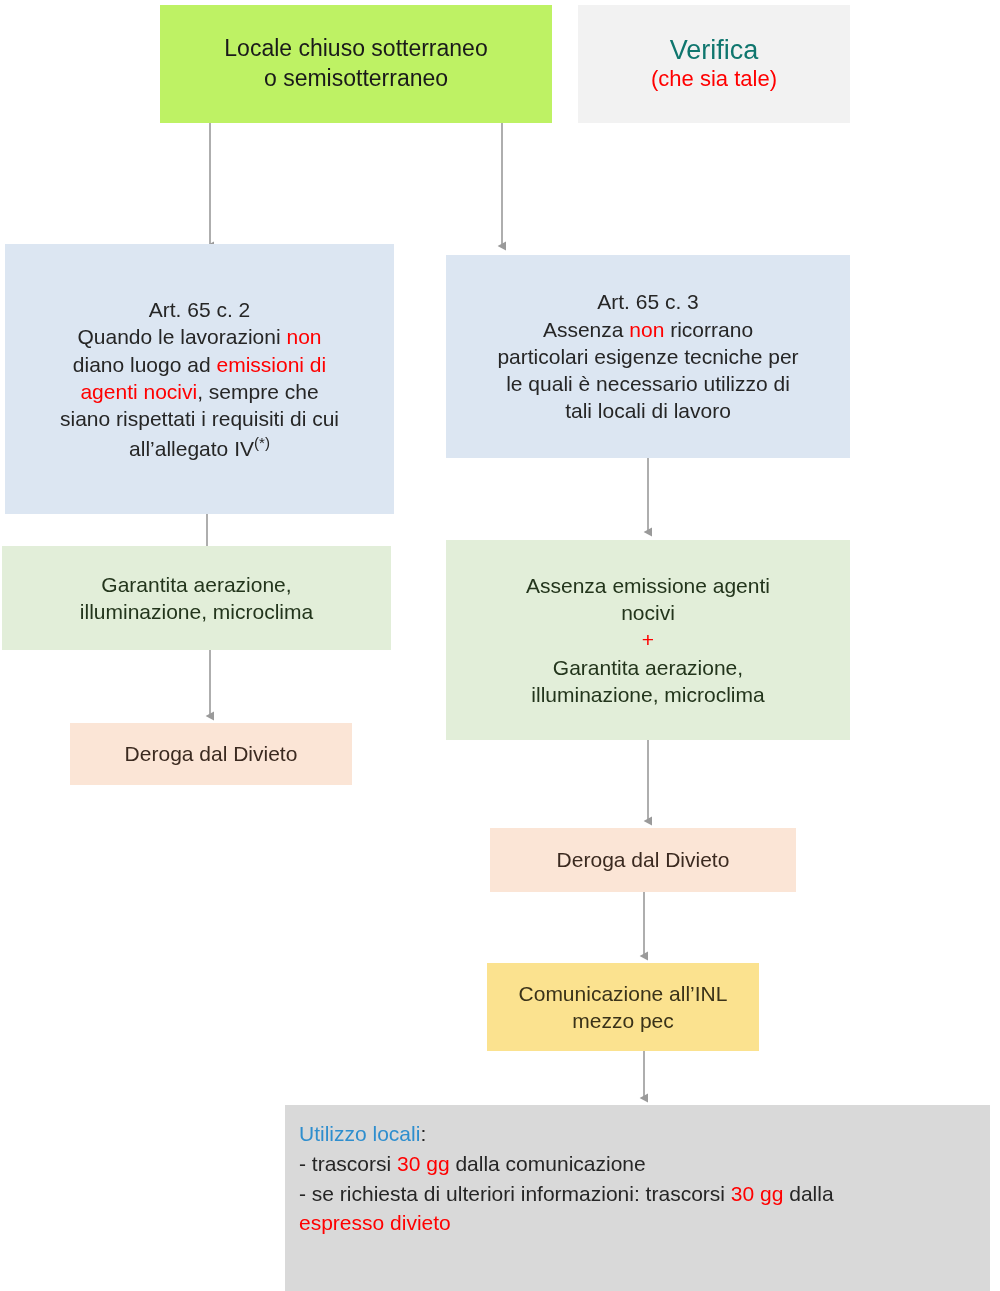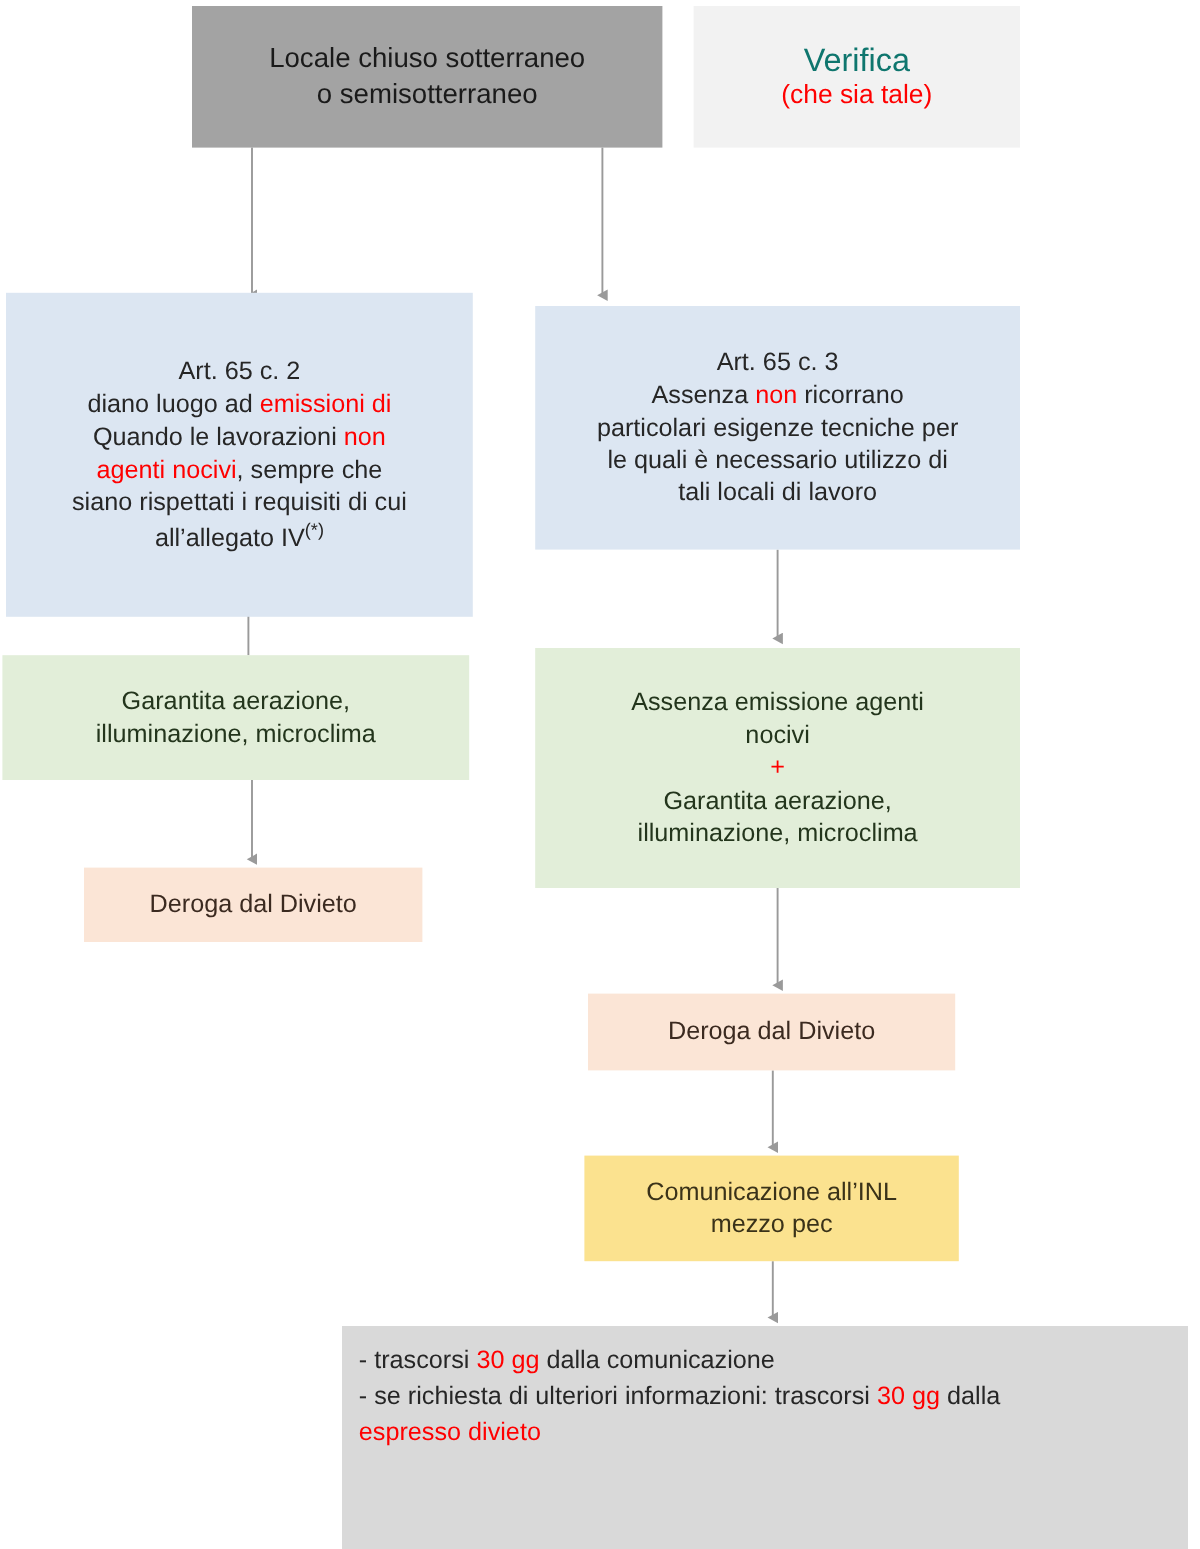--- a/index.html
+++ b/index.html
@@ -24,21 +24,21 @@
   .node {
     position: absolute;
     box-sizing: border-box;
     display: flex;
     flex-direction: column;
     align-items: center;
     justify-content: center;
     text-align: center;
     line-height: 1.30;
   }
-  .n-green-dark   { background: #a3a3a3; align-items: center; }
+  .n-green-dark   { background: #bef264; align-items: center; }
   .n-green-light  { background: #e2eed9; }
   .n-blue         { background: #dce6f2; }
   .n-peach        { background: #fbe5d6; }
   .n-yellow       { background: #fbe28f; }
   .n-gray         { background: #d9d9d9; }
   .n-gray-soft    { background: #f2f2f2; }
 
   .red    { color: #ff0000; }
   .blue-t { color: #2e8ece; }
 
@@ -74,21 +74,21 @@
   }
   #node-deroga-left {
     left: 70px; top: 723px; width: 282px; height: 62px;
     font-size: 21px; color: #3b2a20;
   }
   #node-deroga-right {
     left: 490px; top: 828px; width: 306px; height: 64px;
     font-size: 21px; color: #3b2a20;
   }
   #node-comunicazione {
-    left: 487px; top: 963px; width: 312px; height: 88px;
+    left: 487px; top: 963px; width: 272px; height: 88px;
     font-size: 21px; color: #3a3219; align-items: center;
   }
   #node-utilizzo {
     left: 285px; top: 1105px; width: 705px; height: 186px;
     font-size: 21px;
     align-items: flex-start;
     justify-content: flex-start;
     text-align: left;
     padding: 14px 12px 10px 14px;
     line-height: 1.42;
@@ -138,22 +138,22 @@
     <span>o semisotterraneo</span>
   </div>
 
   <div class="node n-gray-soft" id="node-verifica">
     <span class="big">Verifica</span>
     <span class="small">(che sia tale)</span>
   </div>
 
   <div class="node n-blue" id="node-art652">
     <span>Art. 65 c. 2</span>
+    <span><span>Quando le lavorazioni </span><span class="red">non</span></span>
     <span><span>diano luogo ad </span><span class="red">emissioni di</span></span>
-    <span><span>Quando le lavorazioni </span><span class="red">non</span></span>
     <span><span class="red">agenti nocivi</span><span>, sempre che</span></span>
     <span>siano rispettati i requisiti di cui</span>
     <span><span>all’allegato IV</span><span class="sup">(*)</span></span>
   </div>
 
   <div class="node n-blue" id="node-art653">
     <span>Art. 65 c. 3</span>
     <span><span>Assenza </span><span class="red">non</span><span> ricorrano</span></span>
     <span>particolari esigenze tecniche per</span>
     <span>le quali è necessario utilizzo di</span>
@@ -180,18 +180,19 @@
   <div class="node n-peach" id="node-deroga-right">
     <span>Deroga dal Divieto</span>
   </div>
 
   <div class="node n-yellow" id="node-comunicazione">
     <span>Comunicazione all’INL</span>
     <span>mezzo pec</span>
   </div>
 
   <div class="node n-gray" id="node-utilizzo">
+    <span class="line"><span class="blue-t">Utilizzo locali</span><span>:</span></span>
     <span class="line"><span>- trascorsi </span><span class="red">30 gg</span><span> dalla comunicazione</span></span>
     <span class="line"><span>- se richiesta di ulteriori informazioni: trascorsi </span><span class="red">30 gg</span><span> dalla</span></span>
     <span class="line red">espresso divieto</span>
   </div>
 
 </div>
 
 </body></html>

